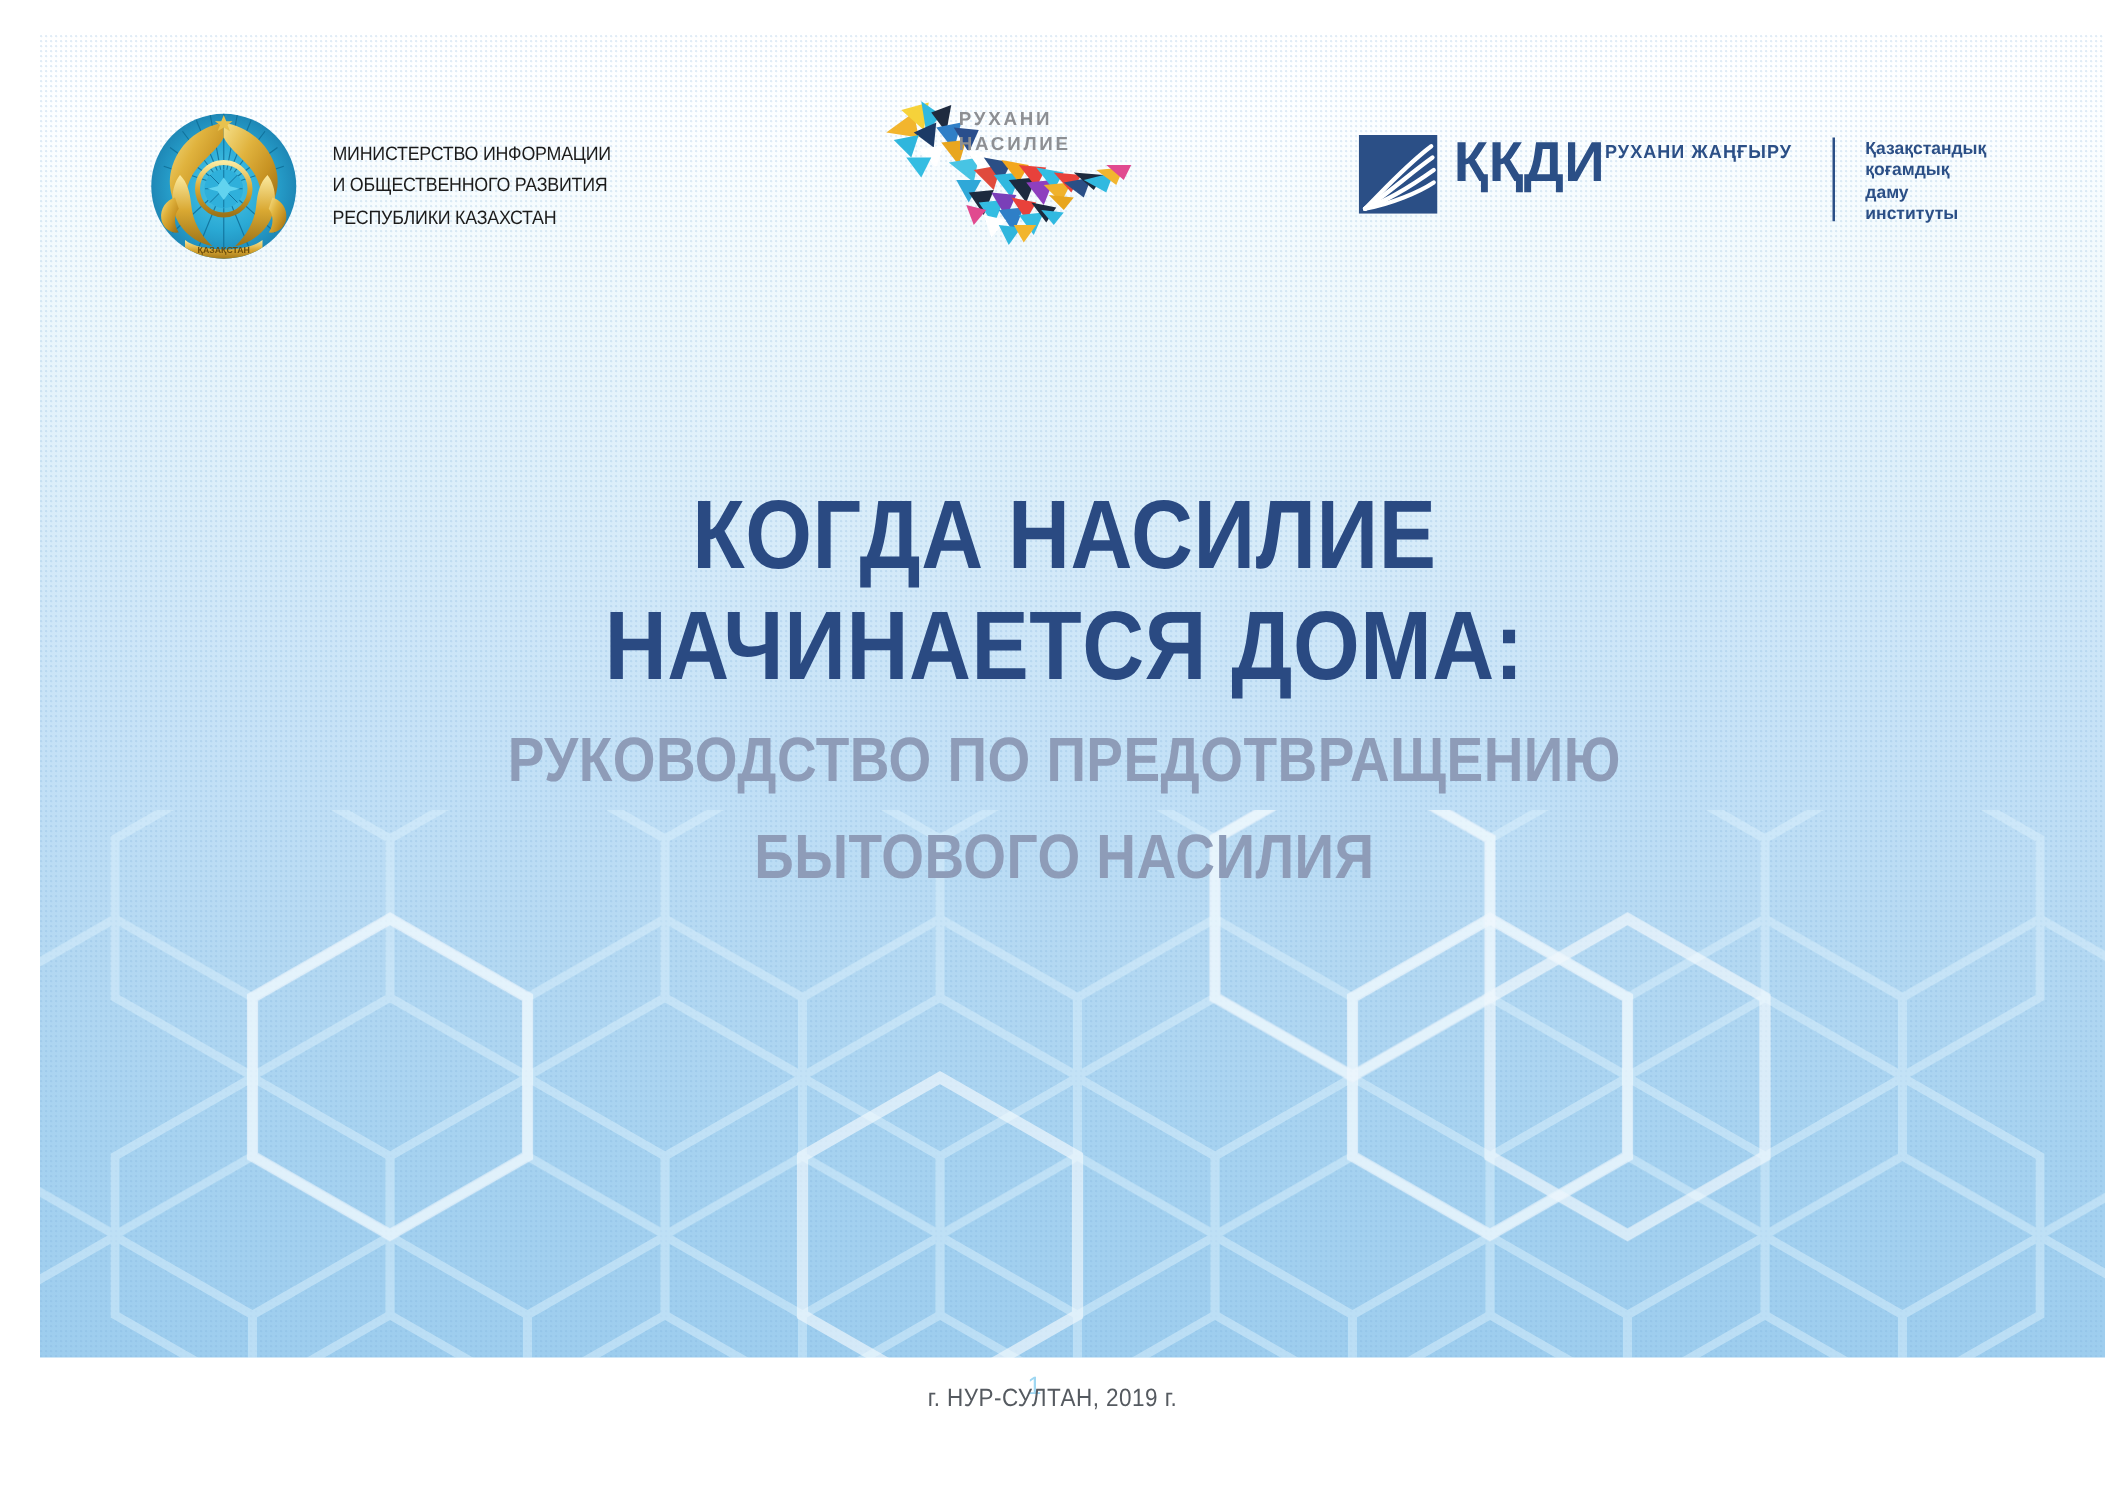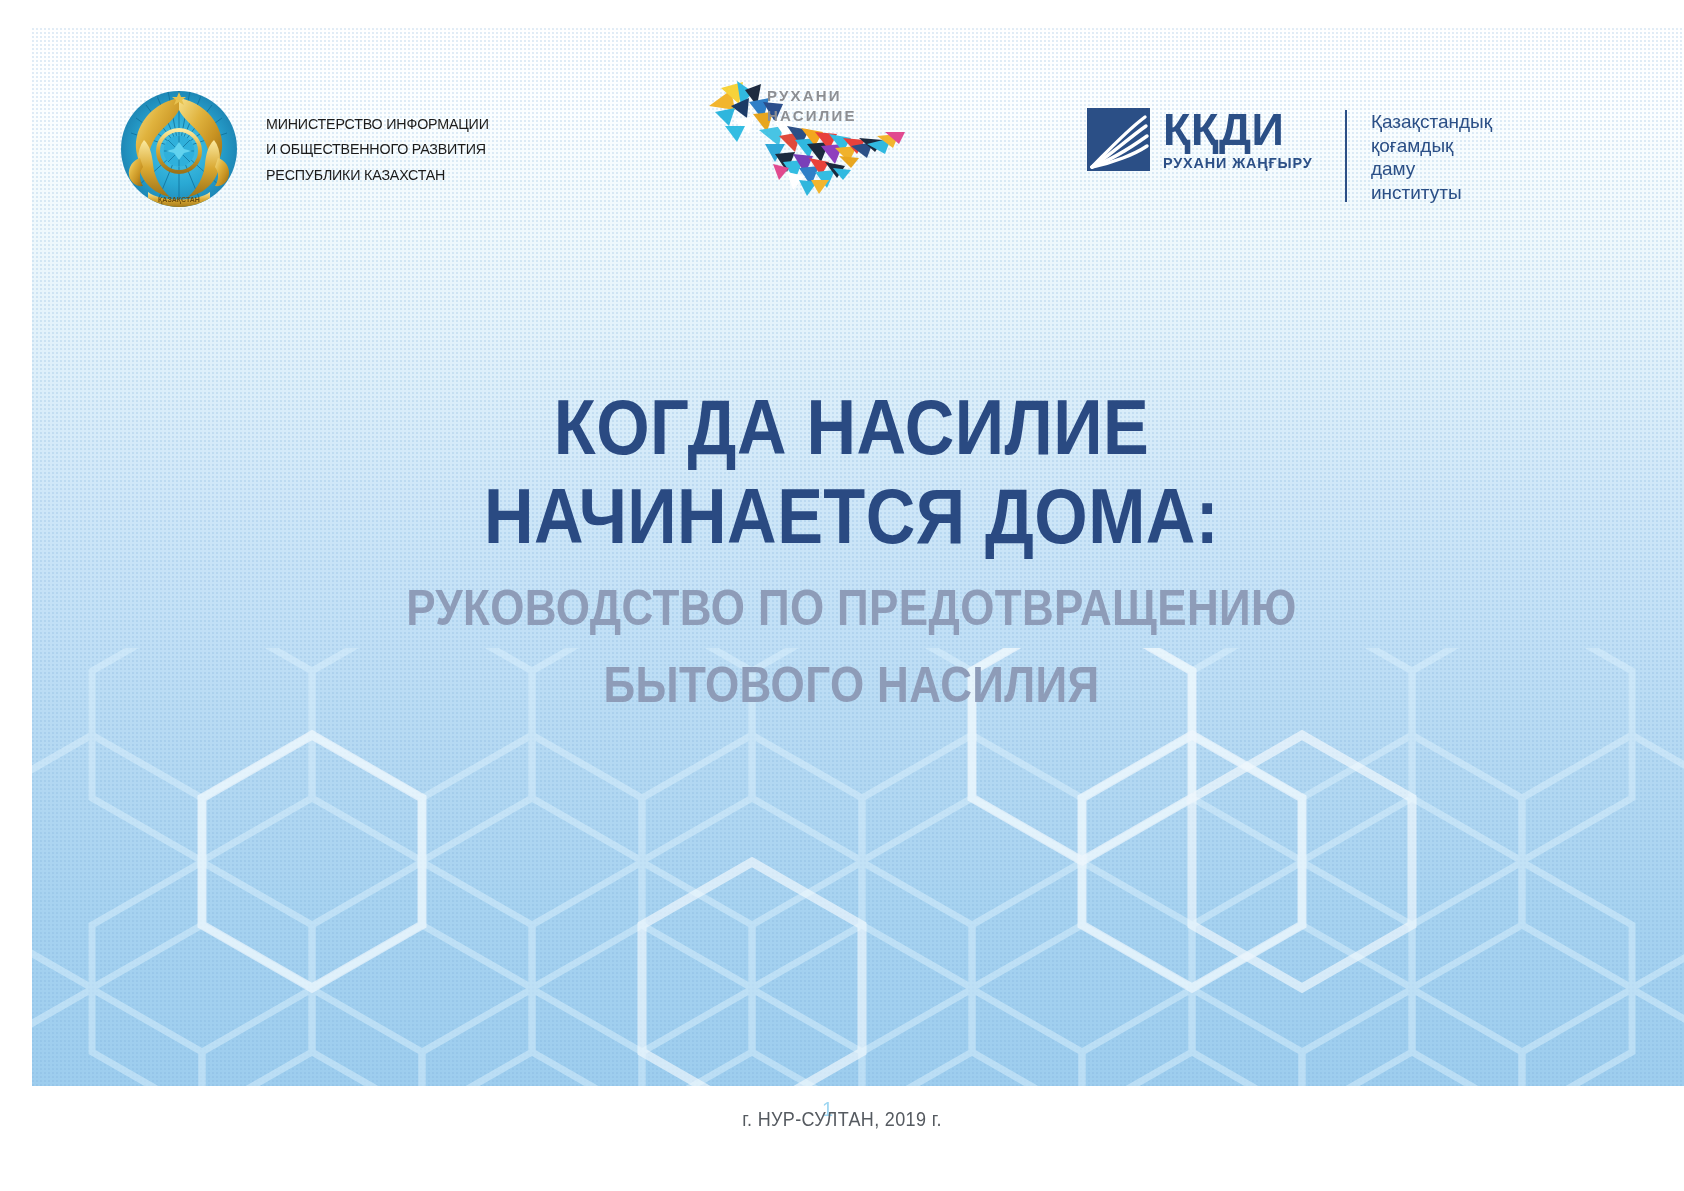--- a/index.html
+++ b/index.html
@@ -134,21 +134,21 @@
     gap: 13px;
   }
   .qqdi-mark {
     width: 63px;
     height: 63px;
     flex: none;
   }
   .qqdi-mark svg { display: block; }
   .qqdi-words {
     display: flex;
-    flex-direction: column;
+    flex-direction: row;
     justify-content: flex-start;
     padding-top: 1px;
   }
   .qqdi-abbr {
     color: #2b4f86;
     font-size: 45px;
     font-weight: 700;
     letter-spacing: 0.5px;
     line-height: 0.92;
   }
@@ -163,22 +163,22 @@
     transform-origin: left center;
   }
   .qqdi-divider {
     width: 2px;
     align-self: stretch;
     background: #2b4f86;
     margin: 2px 11px 2px 13px;
   }
   .qqdi-full {
     color: #2b4f86;
-    font-size: 19px;
-    font-weight: 400;
+    font-size: 14px;
+    font-weight: 700;
     line-height: 1.24;
     padding-top: 2px;
     white-space: nowrap;
   }
 
   
   .title-block {
     position: absolute;
     left: 0;
     top: 355px;

